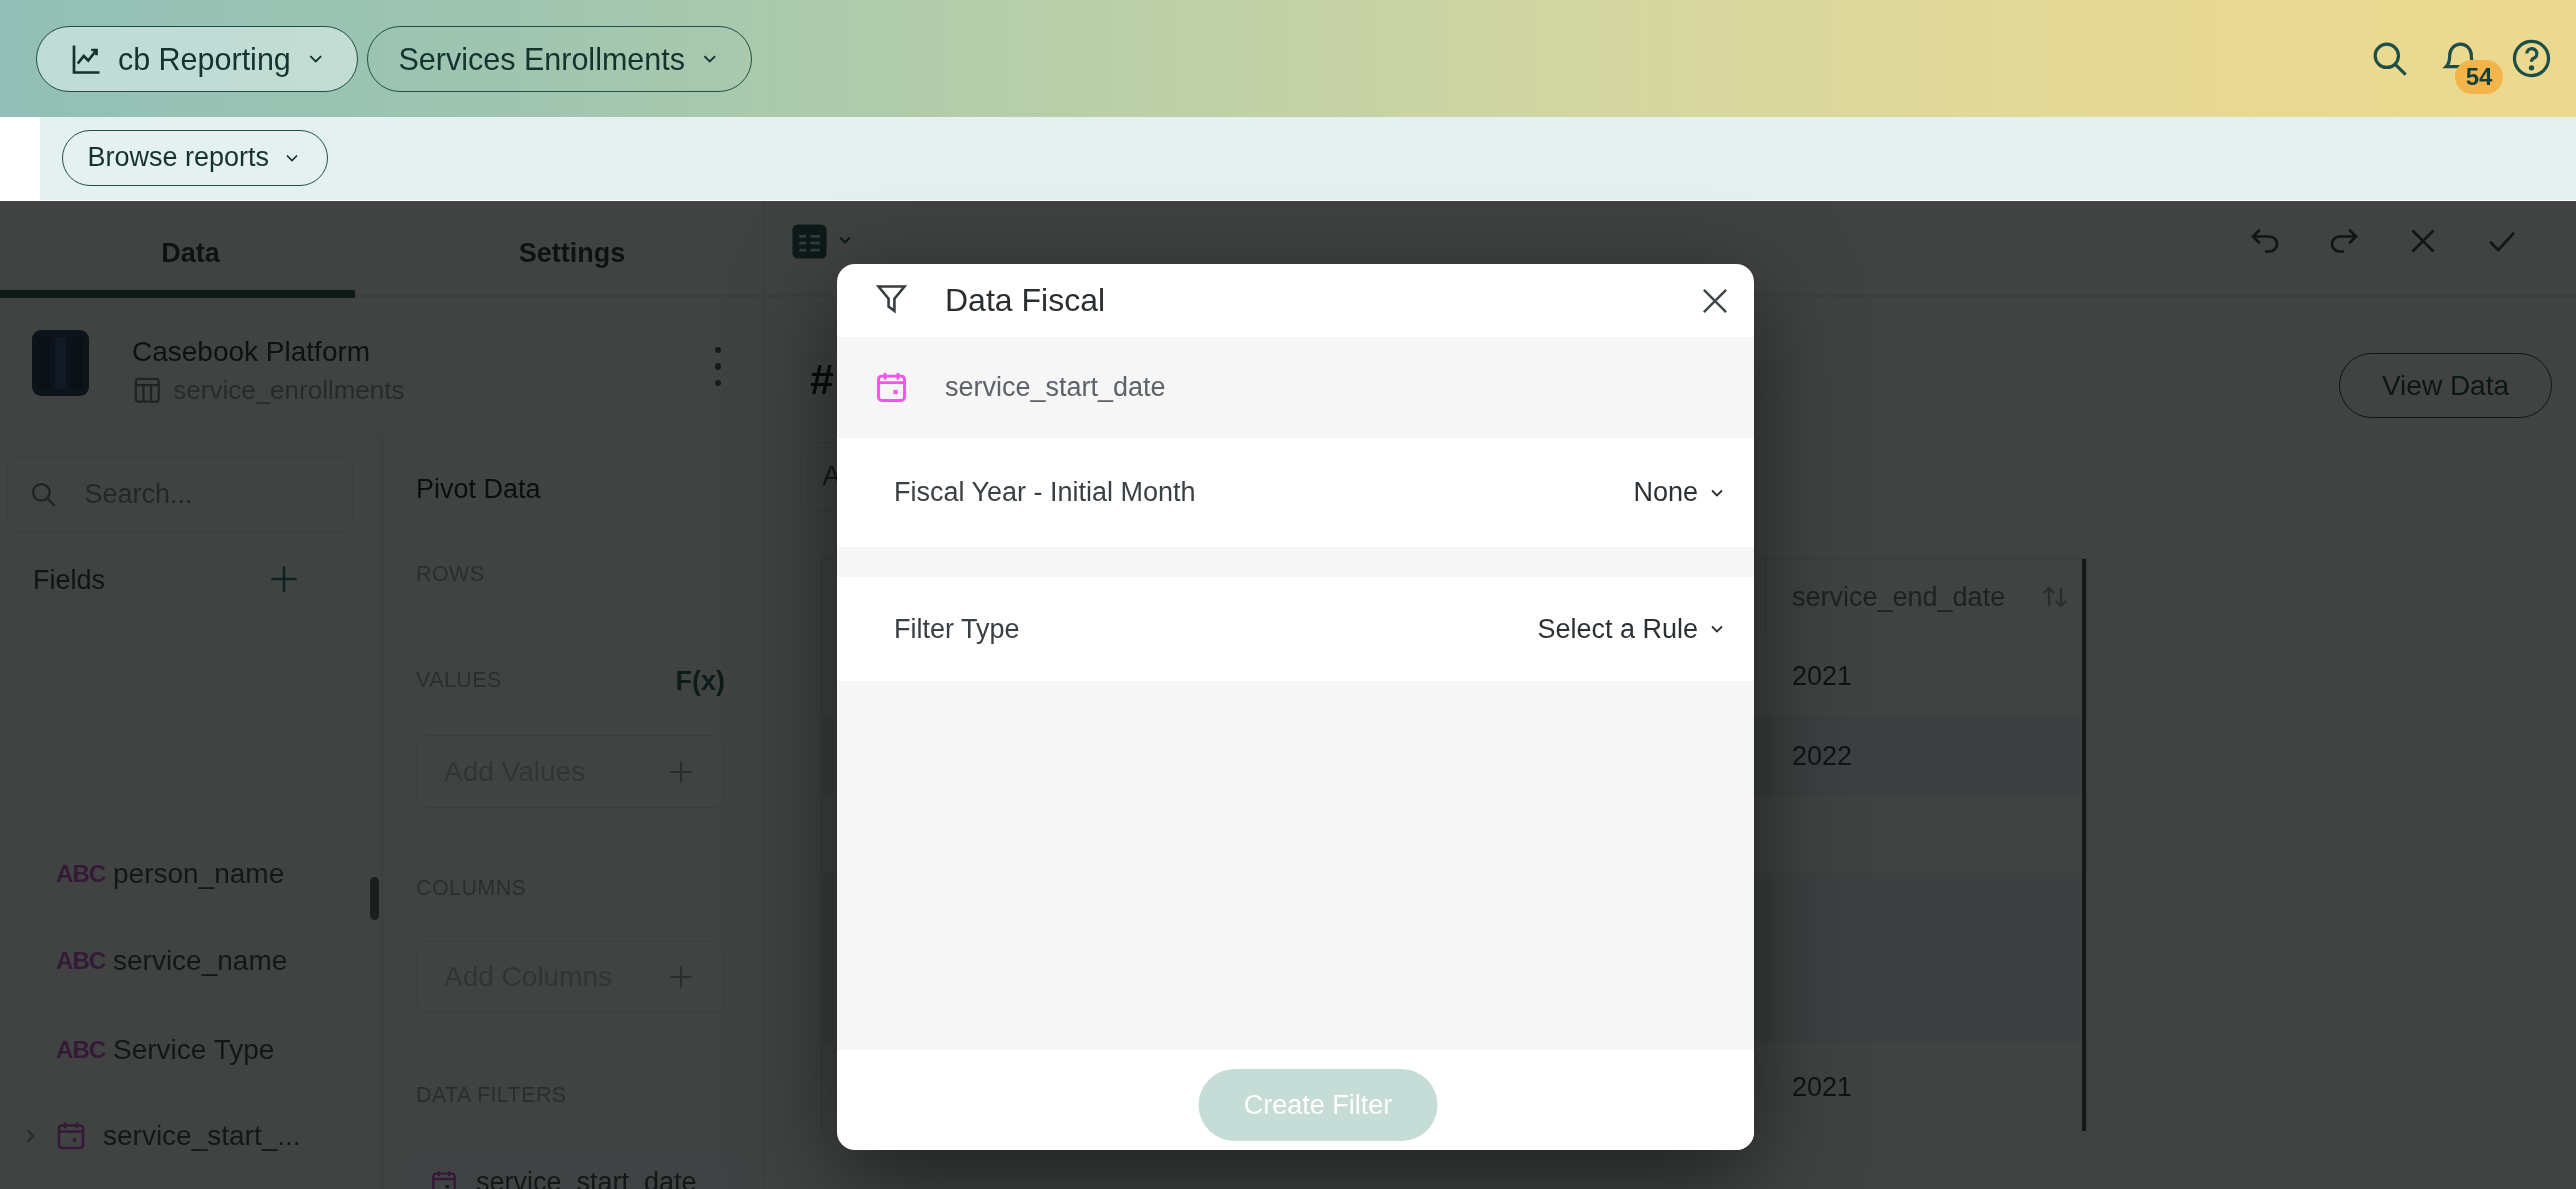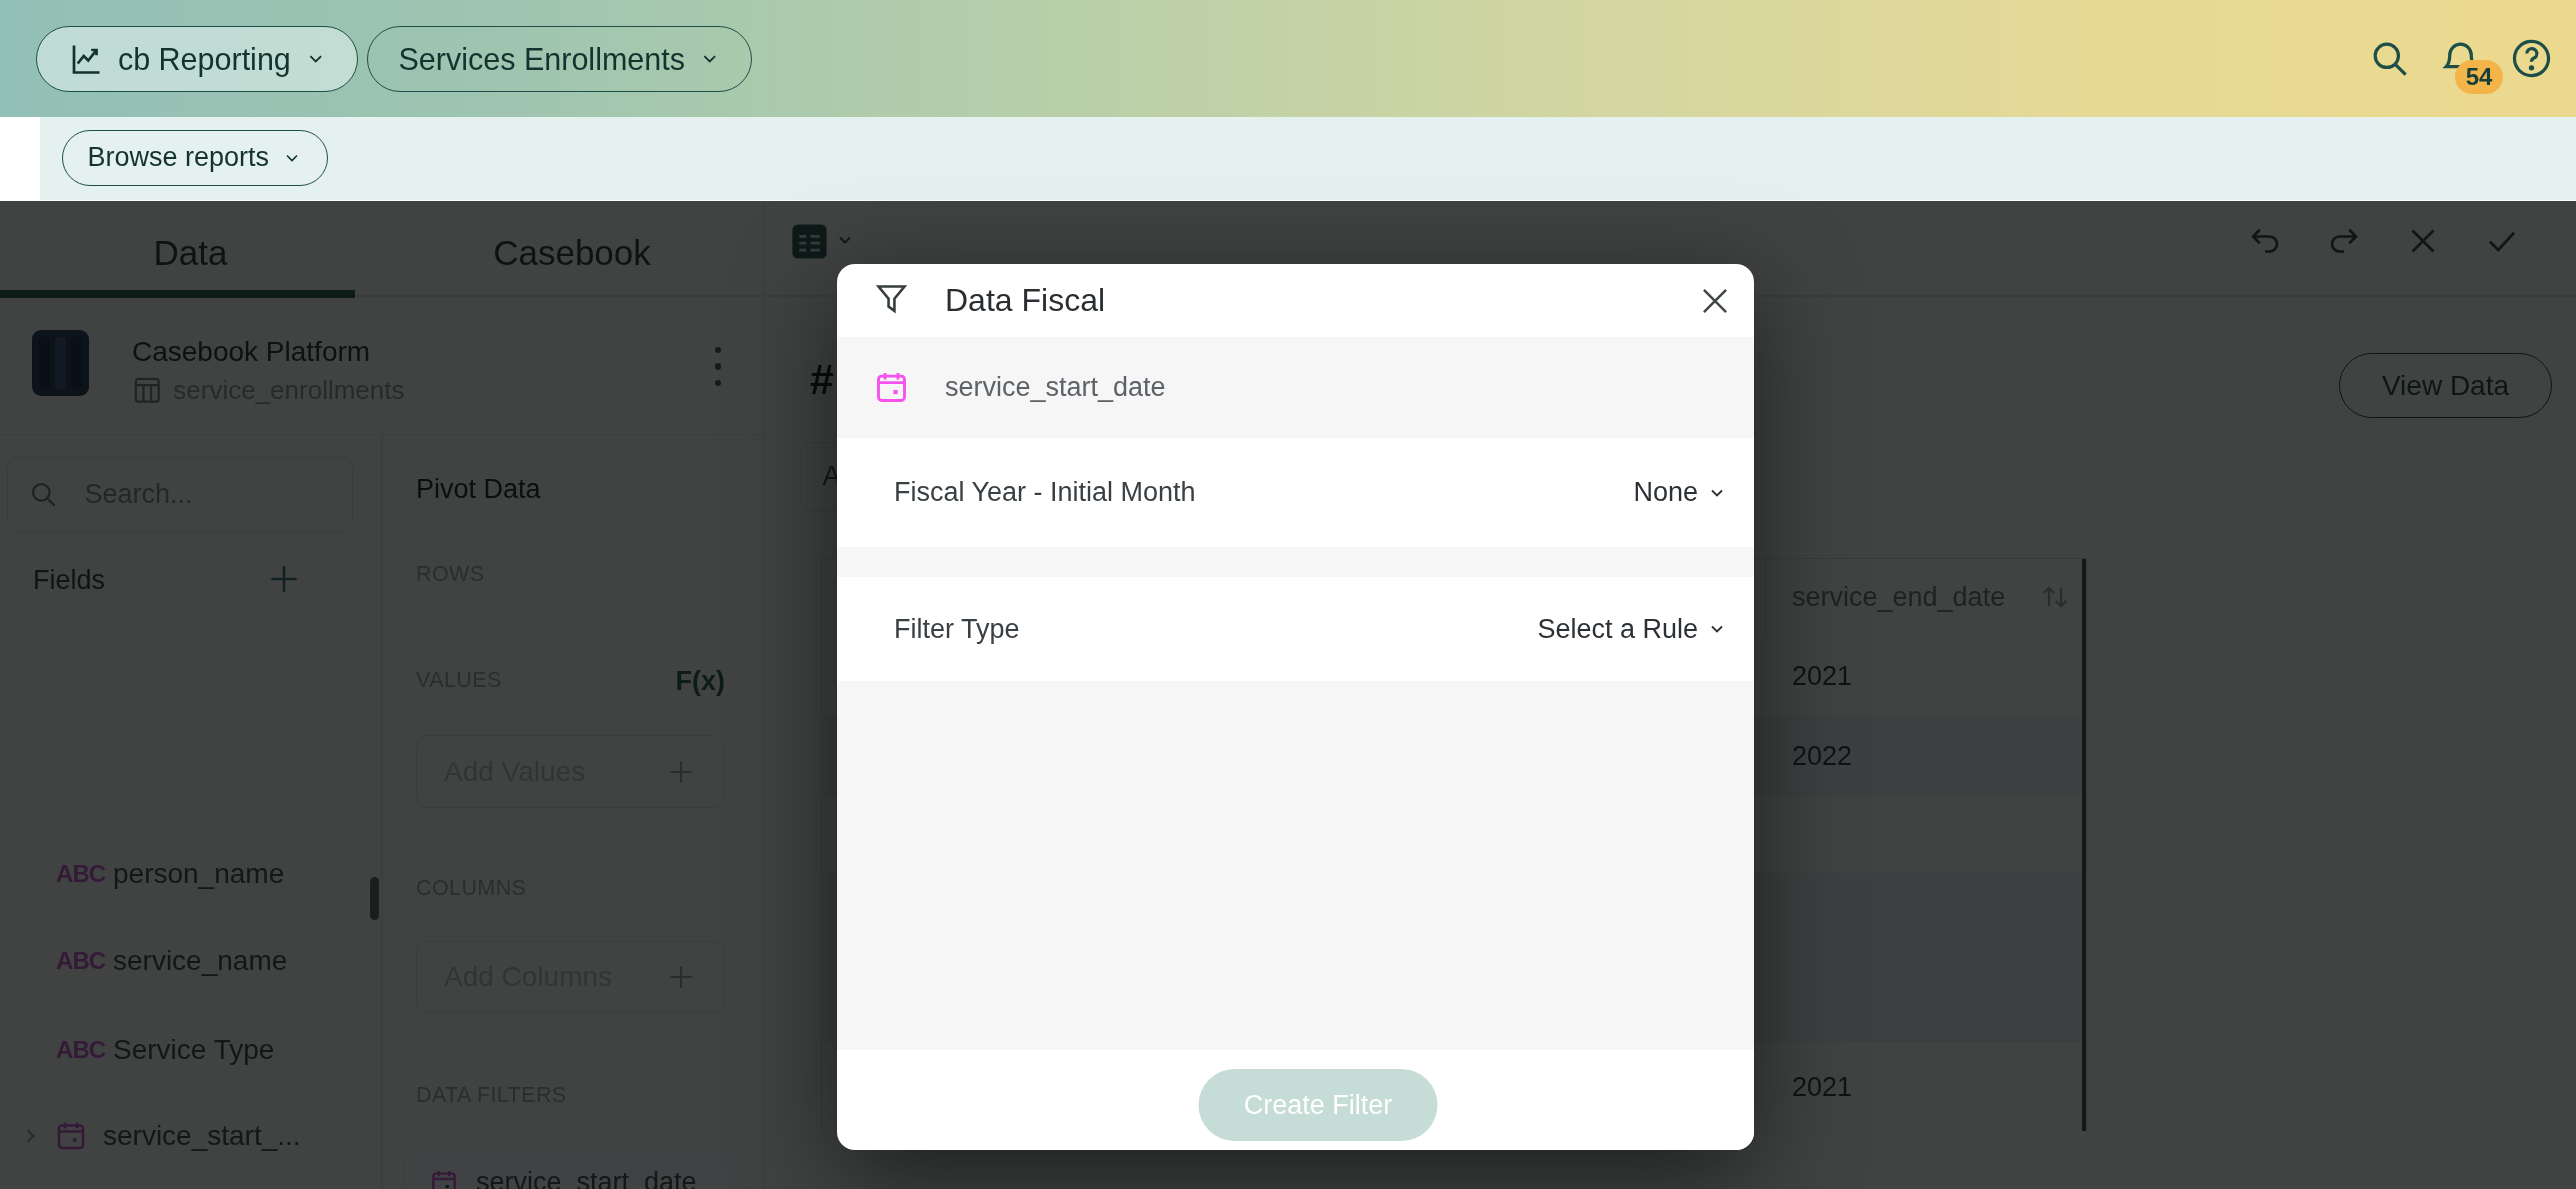--- a/index.html
+++ b/index.html
@@ -30,21 +30,21 @@
 
   
   .content{position:absolute;left:0;top:201px;width:2576px;height:988px;background:#fff;}
   .vdivider-main{position:absolute;left:763px;top:0;width:1.8px;height:988px;background:#e7eaec;}
   .vdivider-pivot{position:absolute;left:381px;top:234px;width:1.8px;height:754px;background:#e7eaec;}
   .rule-toolbar{position:absolute;left:355px;top:94px;right:0;height:1.8px;background:#e6e8ea;}
   .tab-underline{position:absolute;left:0;top:89px;width:355px;height:8px;background:#1d4f48;}
   .hrule-source{position:absolute;left:0;top:233px;width:763px;height:0.9px;background:#e8eaec;}
 
   .tab{position:absolute;top:0;height:104px;display:flex;align-items:center;justify-content:center;
-    font-size:35px;color:#1c332e;font-weight:400;cursor:pointer;}
+    font-size:27px;color:#1c332e;font-weight:700;cursor:pointer;}
   .tab.data{left:0;width:381px;}
   .tab.settings{left:381px;width:382px;}
 
   
   .cb-logo{position:absolute;left:32px;top:129px;width:57px;height:66px;border-radius:9px;
     background:#1e3253;overflow:hidden;}
   .cb-logo i{position:absolute;top:7.2px;bottom:7.2px;width:10.8px;border-radius:2.7px;background:#2c4a79;}
   .src-title{position:absolute;left:132px;top:135px;font-size:28px;font-weight:500;color:#23272b;}
   .src-sub{position:absolute;left:132px;top:174px;display:flex;align-items:center;gap:10.8px;
     color:#8d959a;font-size:26px;}
@@ -194,21 +194,21 @@
         <svg width="20" height="20" viewBox="0 0 24 24" fill="none" stroke="#14332e" stroke-width="2">
             <path d="M6 9l6 6 6-6"></path>
           </svg>
       </span>
     </div>
   </div>
 
   <div class="content">
 
     <div class="tab data">Data</div>
-    <div class="tab settings">Casebook</div>
+    <div class="tab settings">Settings</div>
     <div class="tab-underline"></div>
     <div class="rule-toolbar"></div>
 
     <div class="cb-logo">
       <i style="left:7.2px;background:#16243f;"></i>
         <i style="left:23px;"></i>
         <i style="left:39px;background:#16243f;"></i>
     </div>
     <div class="src-title">Casebook Platform</div>
     <div class="src-sub">

